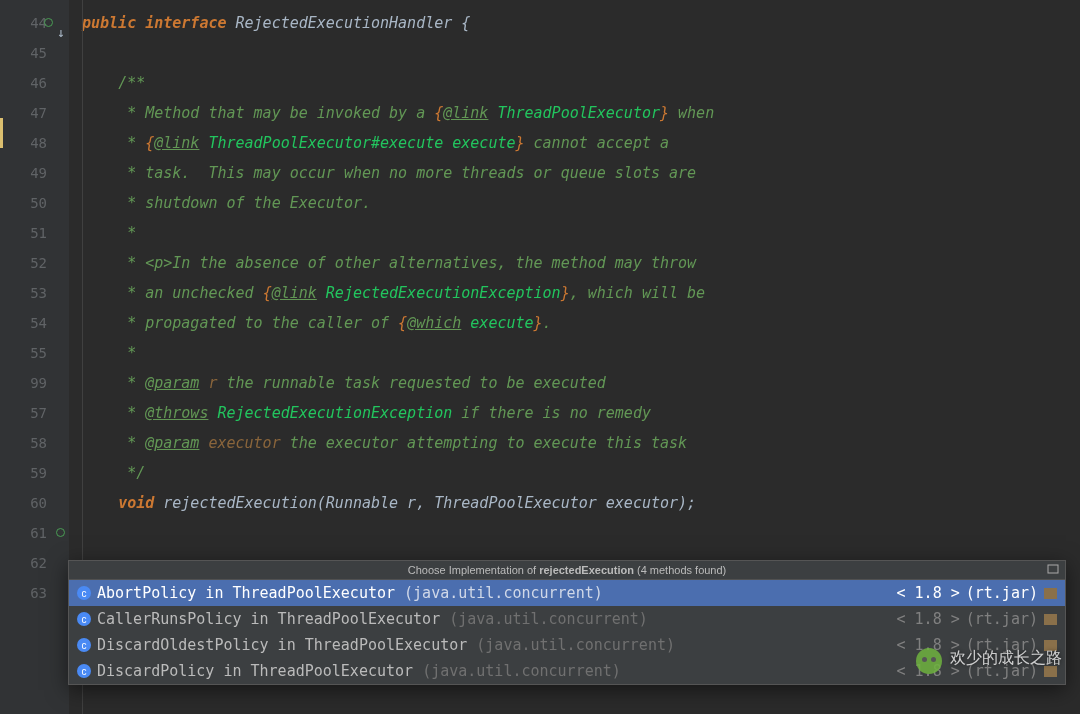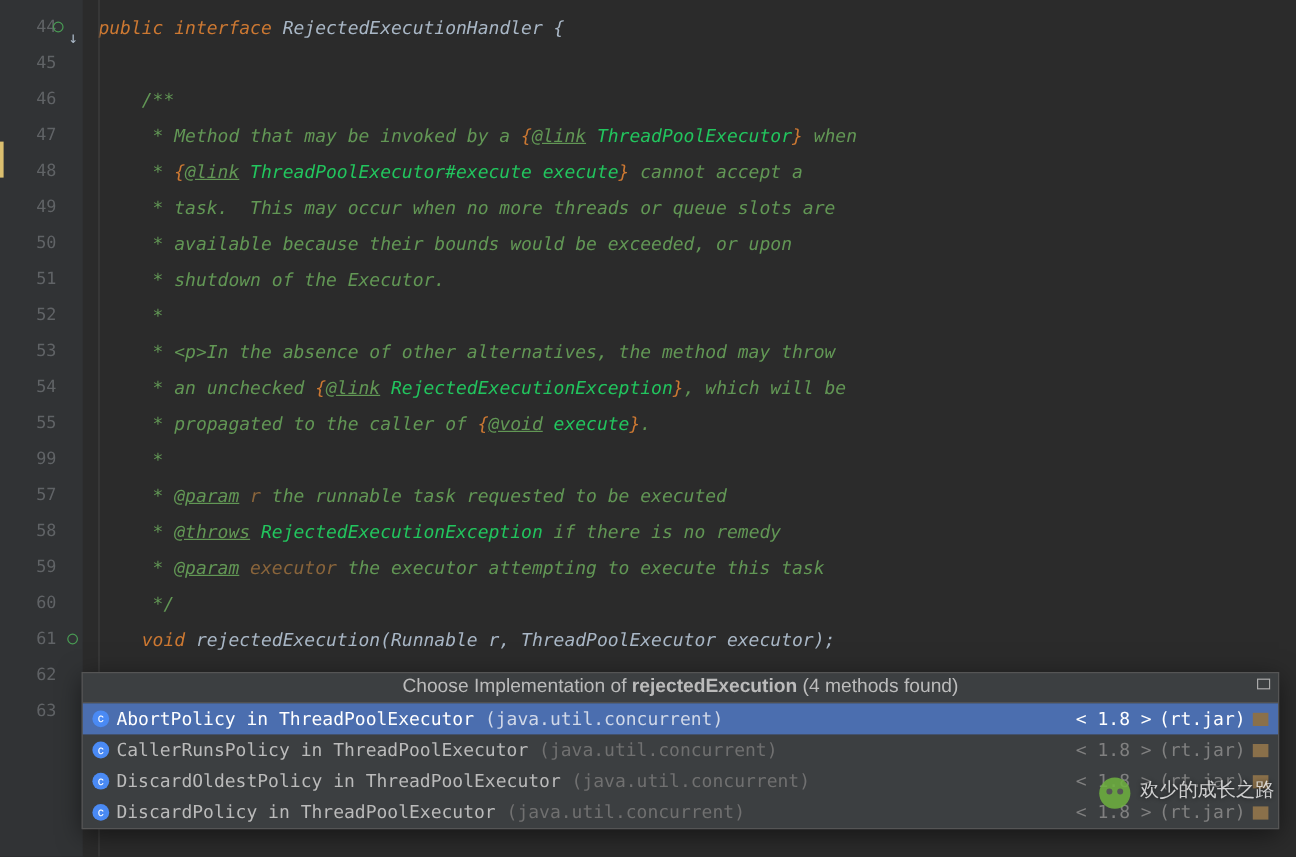--- a/index.html
+++ b/index.html
@@ -63,42 +63,42 @@
     bottom: 0;
     width: 1px;
     background: #404040;
   }
   .code-line {
     height: 30px;
     line-height: 30px;
     white-space: pre;
     color: #a9b7c6;
   }
-  .kw { color: #cc7832; }
+  .kw { color: #cc7832; font-weight: bold; }
   .comment { color: #629755; }
   .tag { color: #629755; text-decoration: underline; }
   .linkname { color: #22c55e; }
   .param-name { color: #8a653b; }
   .brace-tag { color: #cc7832; }
 
   .popup {
     position: absolute;
     left: 68px;
     top: 560px;
     right: 14px;
     background: #3c3f41;
     border: 1px solid #555;
     box-shadow: 0 5px 20px rgba(0,0,0,0.5);
     font-style: normal;
     font-family: 'Segoe UI', Arial, sans-serif;
   }
   .popup-title {
     text-align: center;
     color: #bbbbbb;
-    font-size: 16px;
+    font-size: 11px;
     padding: 3px 0;
     border-bottom: 1px solid #515151;
     position: relative;
   }
   .popup-title-pin {
     position: absolute;
     right: 6px;
     top: 3px;
     width: 12px; height: 12px;
     color: #888;
@@ -215,26 +215,25 @@
   </div>
   <div class="code-area">
     <div class="indent-guide" style="left:12px"></div>
 
     <div class="code-line"><span class="kw">public</span> <span class="kw">interface</span><span> RejectedExecutionHandler {</span></div>
     <div class="code-line"></div>
     <div class="code-line comment">    <span>/**</span></div>
     <div class="code-line comment">    <span> * Method that may be invoked by a </span><span class="brace-tag">{</span><span class="tag">@link</span><span class="linkname"> ThreadPoolExecutor</span><span class="brace-tag">}</span><span> when</span></div>
     <div class="code-line comment">    <span> * </span><span class="brace-tag">{</span><span class="tag">@link</span><span class="linkname"> ThreadPoolExecutor#execute execute</span><span class="brace-tag">}</span><span> cannot accept a</span></div>
     <div class="code-line comment">    <span> * task.  This may occur when no more threads or queue slots are</span></div>
-    <div class="code-line comment">    <span> * available because their bounds would be exceeded, or upon</span></div>
     <div class="code-line comment">    <span> * shutdown of the Executor.</span></div>
     <div class="code-line comment">    <span> *</span></div>
     <div class="code-line comment">    <span> * &lt;p&gt;In the absence of other alternatives, the method may throw</span></div>
     <div class="code-line comment">    <span> * an unchecked </span><span class="brace-tag">{</span><span class="tag">@link</span><span class="linkname"> RejectedExecutionException</span><span class="brace-tag">}</span><span>, which will be</span></div>
-    <div class="code-line comment">    <span> * propagated to the caller of </span><span class="brace-tag">{</span><span class="tag">@void</span><span class="linkname"> execute</span><span class="brace-tag">}</span><span>.</span></div>
+    <div class="code-line comment">    <span> * propagated to the caller of </span><span class="brace-tag">{</span><span class="tag">@which</span><span class="linkname"> execute</span><span class="brace-tag">}</span><span>.</span></div>
     <div class="code-line comment">    <span> *</span></div>
     <div class="code-line comment">    <span> * </span><span class="tag">@param</span><span class="param-name"> r</span><span> the runnable task requested to be executed</span></div>
     <div class="code-line comment">    <span> * </span><span class="tag">@throws</span><span class="linkname"> RejectedExecutionException </span><span>if there is no remedy</span></div>
     <div class="code-line comment">    <span> * </span><span class="tag">@param</span><span class="param-name"> executor</span><span> the executor attempting to execute this task</span></div>
     <div class="code-line comment">    <span> */</span></div>
     <div class="code-line">    <span class="kw">void</span><span style="color:#a9b7c6"> rejectedExecution(Runnable r, ThreadPoolExecutor executor);</span></div>
     <div class="code-line"></div>
     <div class="code-line"></div>
   </div>
 </div>

